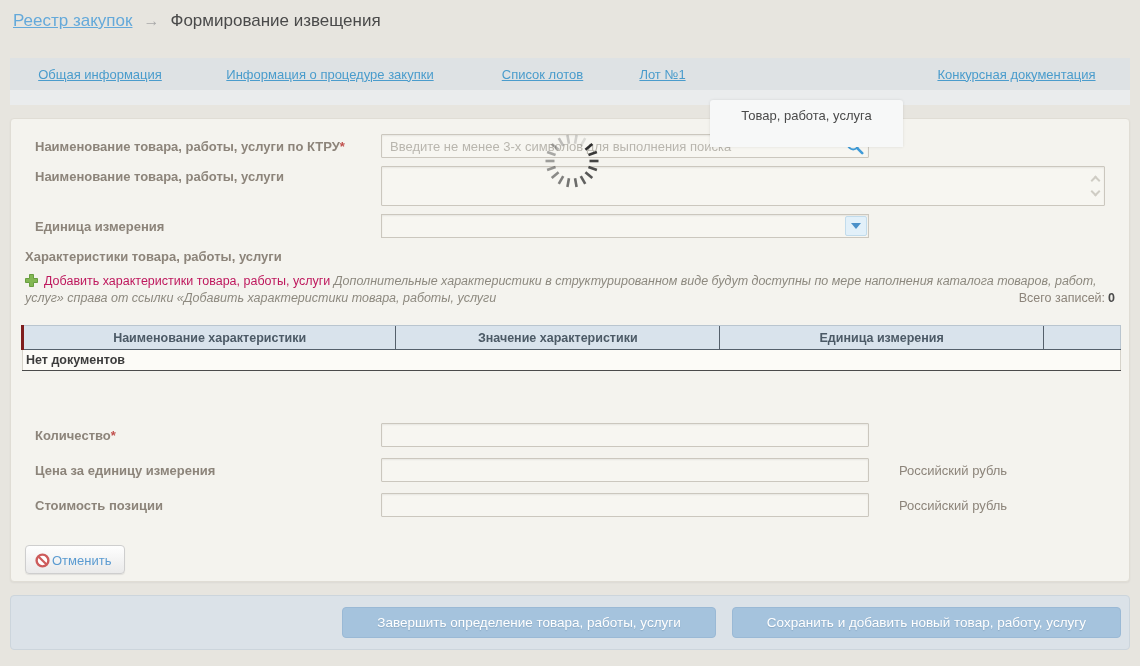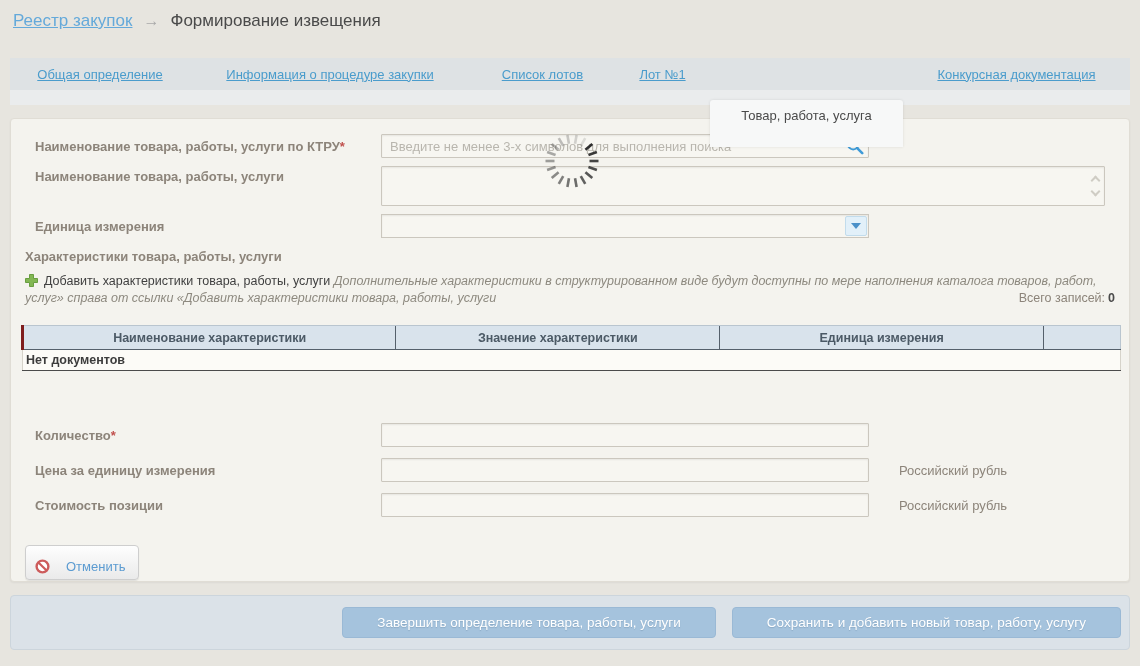--- a/index.html
+++ b/index.html
@@ -59,21 +59,21 @@
   .chev.up   { border-top-width:2px; border-left-width:2px; transform:rotate(45deg); margin-top:3px; }
   .chev.down { border-bottom-width:2px; border-right-width:2px; transform:rotate(45deg); margin-bottom:3px; }
 
   .row-unit { margin-top:8px; }
   .select-box { position:relative; width:488px; height:24px; background:#f7f6f1; border:1px solid #cbc7be; box-shadow:inset 0 1px 2px rgba(0,0,0,0.07); cursor:pointer; }
   .dd-btn { position:absolute; right:1px; top:1px; width:22px; height:20px; background:#e2f0f9; border:1px solid #c2dcec; border-radius:2px; display:flex; align-items:center; justify-content:center; cursor:pointer; }
   .dd-tri { width:0; height:0; border-left:5px solid transparent; border-right:5px solid transparent; border-top:6px solid #4a90c8; }
 
   .add-para { position:relative; margin:9px 14px 0; font-size:12.5px; line-height:17px; color:#9a968d; padding-right:0; }
   .plus-icon { display:inline-block; vertical-align:-2px; margin-right:6px; cursor:pointer; }
-  .add-link { color:#404040; cursor:pointer;margin-top:41px; }
+  .add-link { color:#be185d; cursor:pointer;margin-top:41px; }
   .add-note { font-style:italic; color:#8d897f; }
   .records { position:absolute; right:0; bottom:0; font-size:12.5px; color:#8c847a; white-space:nowrap; }
   .records b { color:#4a4a4a; margin-left:3px; }
 
   table.chars { width:1100px; margin:18px 10px 0; border-collapse:collapse; font-size:12.5px; table-layout:fixed; }
   table.chars th {
     background:#d9e3ec; color:#4c5a66; font-weight:bold; height:24px;
     border-top:1px solid #b9c5cf; border-bottom:1px solid #55606b; border-left:1px solid #55606b;
     padding:0 4px; overflow:hidden; white-space:nowrap;
   }
@@ -85,22 +85,22 @@
   }
   .col-a { width:34%; } .col-b { width:29.5%; } .col-c { width:29.5%; } .col-d { width:7%; }
 
   .row-qty  { margin-top:52px; }
   .row-price{ margin-top:11px; }
   .row-cost { margin-top:11px; }
   .num-input { width:488px; }
   .currency { margin-left:30px; font-size:13px; color:#8c847a; }
 
   .cancel-btn {
-    display:inline-flex; align-items:center; gap:16px; margin:28px 0 0 14px;
-    padding:13px 13px 5px 9px; background:linear-gradient(#fefefe,#eaeaea);
+    display:inline-flex; align-items:center; gap:2px; margin:28px 0 0 14px;
+    padding:7px 13px 5px 9px; background:linear-gradient(#fefefe,#eaeaea);
     border:1px solid #cecece; border-radius:4px; box-shadow:0 1px 1px rgba(0,0,0,0.08);
     font-size:13px; color:#5b9bd1; cursor:pointer; font-family:"Liberation Sans", sans-serif;
   }
 
   
   .footer-bar {
     position:absolute; top:595px; left:10px; width:1120px; height:55px;
     background:#dbe2e8; border:1px solid #ccd5dc; border-radius:4px;
     display:flex; align-items:center; justify-content:flex-end; gap:16px; padding:0 8px;
   }
@@ -120,21 +120,21 @@
   <span class="bc-link">Реестр закупок</span>
   <span class="bc-arrow">→</span>
   <span class="bc-current">Формирование извещения</span>
 </div>
 
 <div class="tabbar">
   <div class="tabbar-bg"></div>
   <div class="tabbar-sub"></div>
   <div class="tabs">
     <div class="tab tab-0">
-        <span class="tab-label">Общая определение</span>
+        <span class="tab-label">Общая информация</span>
       </div>
     <div class="tab tab-1">
         <span class="tab-label">Информация о процедуре закупки</span>
       </div>
     <div class="tab tab-2">
         <span class="tab-label">Список лотов</span>
       </div>
     <div class="tab tab-3">
         <span class="tab-label">Лот №1</span>
       </div>

